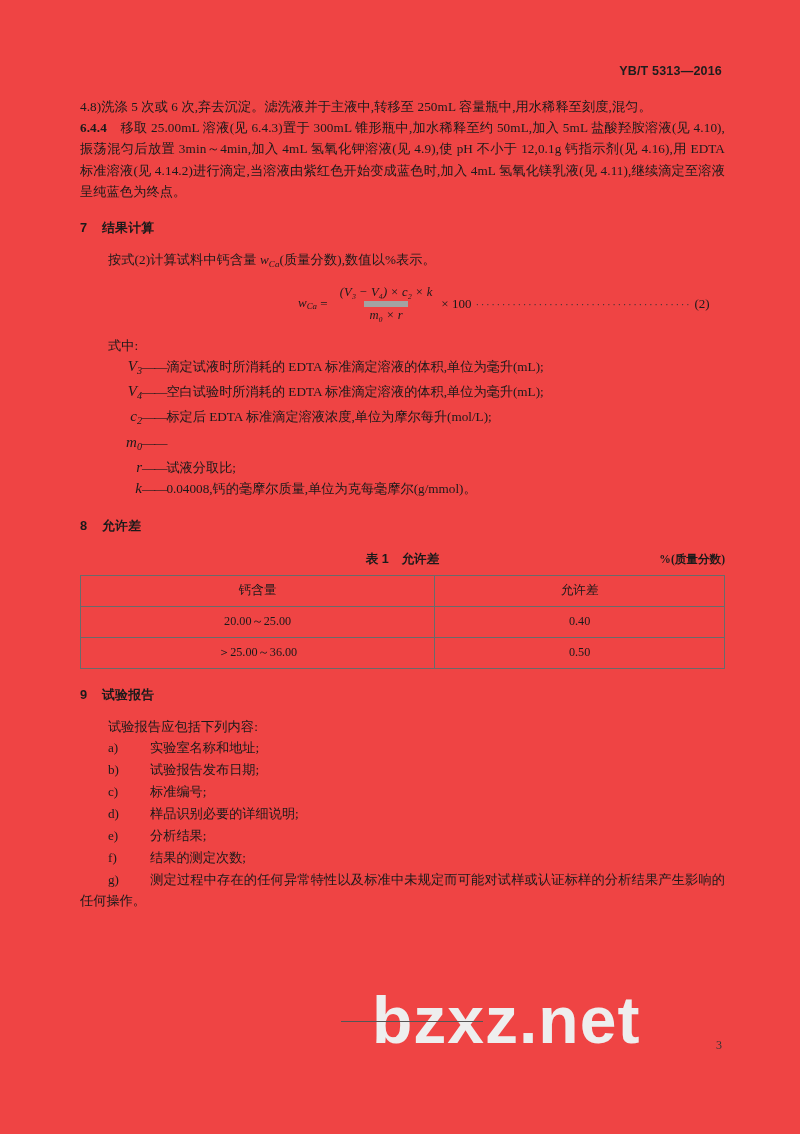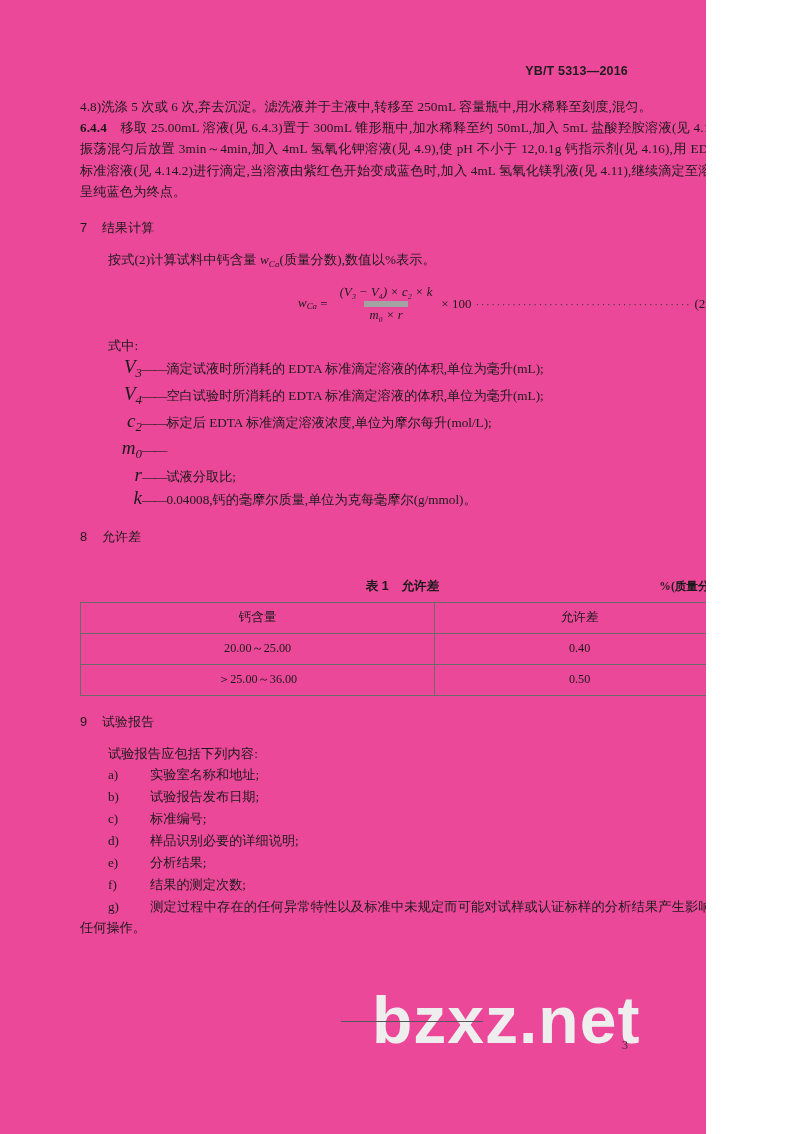--- a/index.html
+++ b/index.html
@@ -2,23 +2,23 @@
 <html><head>
 <meta charset="utf-8">
 <style>
   html, body {
     margin: 0;
     padding: 0;
     background: #ffffff;
   }
   .page {
     position: relative;
-    width: 706px;
+    width: 800px;
     height: 1134px;
-    background: #ec4899;
+    background: #ef4444;
     font-family: "Liberation Serif", "DejaVu Serif", serif;
     color: #1a1a1a;
     overflow: hidden;
   }
 
   
   .header {
     position: absolute;
     top: 64px;
     left: 80px;
@@ -46,21 +46,21 @@
     line-height: 21.2px;
     text-align: justify;
     text-justify: inter-character;
     letter-spacing: 0.1px;
   }
   .para-cont {
     text-indent: 0;
   }
   .sec-head {
     font-family: "Liberation Sans", sans-serif;
-    font-weight: normal;
+    font-weight: bold;
     font-size: 12.8px;
     letter-spacing: 0.3px;
     margin-top: 18px;
     margin-bottom: 12px;
   }
   .sec-head .num {
     display: inline-block;
     width: 22px;
   }
   .indent {
@@ -128,37 +128,37 @@
     line-height: 21.4px;
   }
   .defrow {
     display: flex;
     align-items: baseline;
   }
   .defsym {
     width: 34px;
     text-align: right;
     flex: none;
-    font-size: 19px;
+    font-size: 15px;
   }
   .defdash {
     letter-spacing: -1px;
     flex: none;
   }
   .deftext {
     flex: 1;
   }
 
   
   .table-cap {
     text-align: center;
     font-family: "Liberation Sans", sans-serif;
     font-weight: bold;
     font-size: 12.6px;
-    margin-top: 32px;
+    margin-top: 16px;
     position: relative;
   }
   .table-cap .unit {
     position: absolute;
     right: 0;
     top: 1px;
     font-family: "Liberation Serif", serif;
     font-weight: bold;
     font-size: 11.6px;
   }

